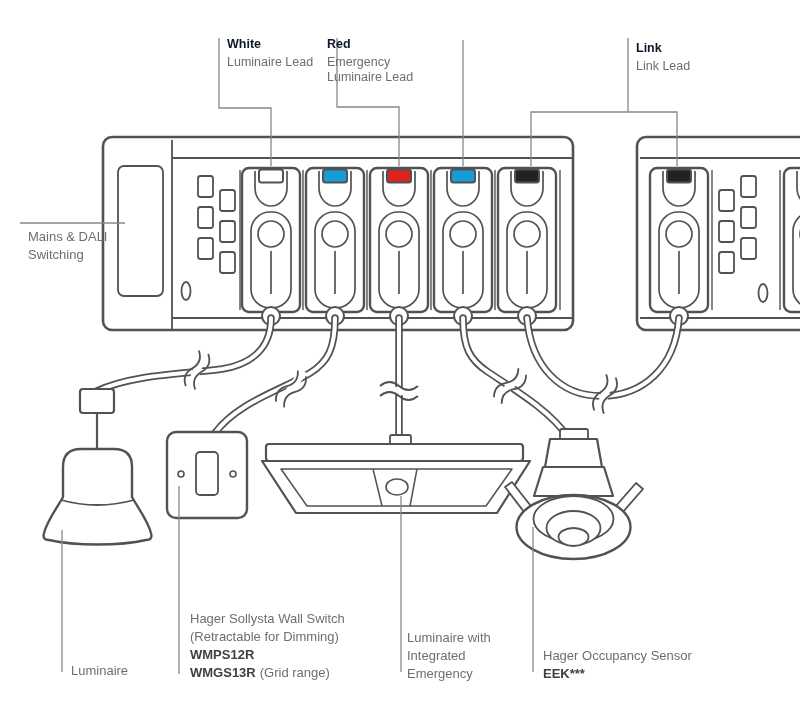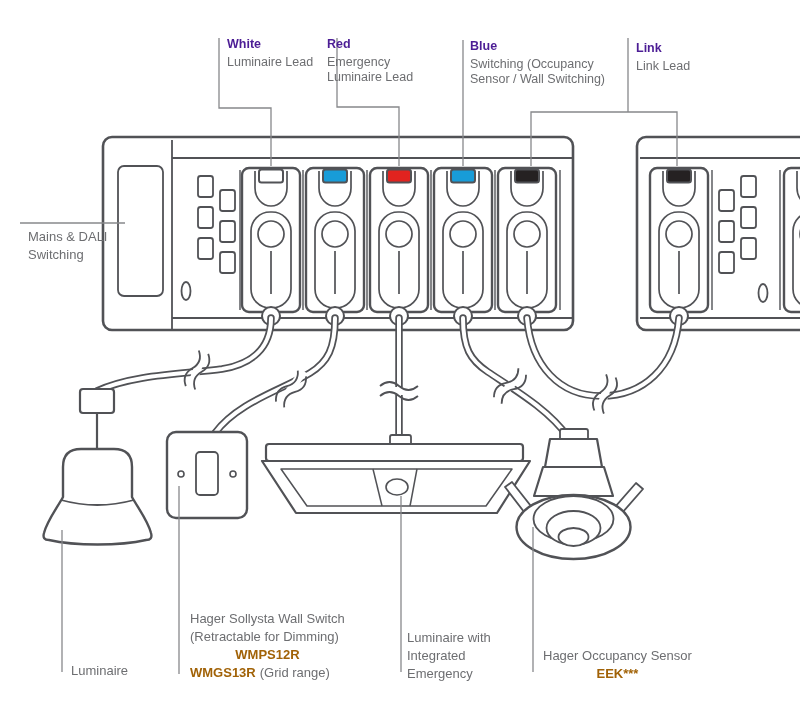--- a/index.html
+++ b/index.html
@@ -2,23 +2,23 @@
 <html><head>
 <meta charset="utf-8">
 <style>
   html,body{margin:0;padding:0;background:#ffffff;}
   .canvas{
     position:relative;width:800px;height:726px;background:#ffffff;
     font-family:"Liberation Sans",sans-serif;overflow:hidden;
   }
   svg{position:absolute;left:0;top:0;}
   .label{position:absolute;white-space:nowrap;color:#6d6e71;font-size:12.5px;line-height:15px;}
-  .label .name{font-weight:bold;color:#4c1d95;margin-bottom:3px;font-size:12.5px;}
+  .label .name{font-weight:bold;color:#0f172a;margin-bottom:3px;font-size:12.5px;}
   .bottom-label{position:absolute;white-space:nowrap;color:#6d6e71;font-size:13px;line-height:18px;}
-  .bottom-label .bold{font-weight:bold;color:#a16207;text-align:center;}
+  .bottom-label .bold{font-weight:bold;color:#404040;}
   .bottom-label .note{margin-left:4px;text-align:right;}
 </style>
 </head>
 <body>
 
 <div class="canvas">
 
 <svg width="800" height="726" viewBox="0 0 800 726">
   <defs>
 
@@ -185,25 +185,20 @@
   <div class="name">White</div>
   <div>Luminaire Lead</div>
 </div>
 
 <div class="label" style="left:327px;top:37px;">
   <div class="name">Red</div>
   <div>Emergency</div>
   <div>Luminaire Lead</div>
 </div>
 
-<div class="label" style="left:470px;top:39px;">
-  <div class="name">Blue</div>
-  <div>Switching (Occupancy</div>
-  <div>Sensor / Wall Switching)</div>
-</div>
 
 <div class="label" style="left:636px;top:41px;">
   <div class="name">Link</div>
   <div>Link Lead</div>
 </div>
 
 <div class="bottom-label" style="left:28px;top:228px;">
   <div>Mains &amp; DALI</div>
   <div>Switching</div>
 </div>

